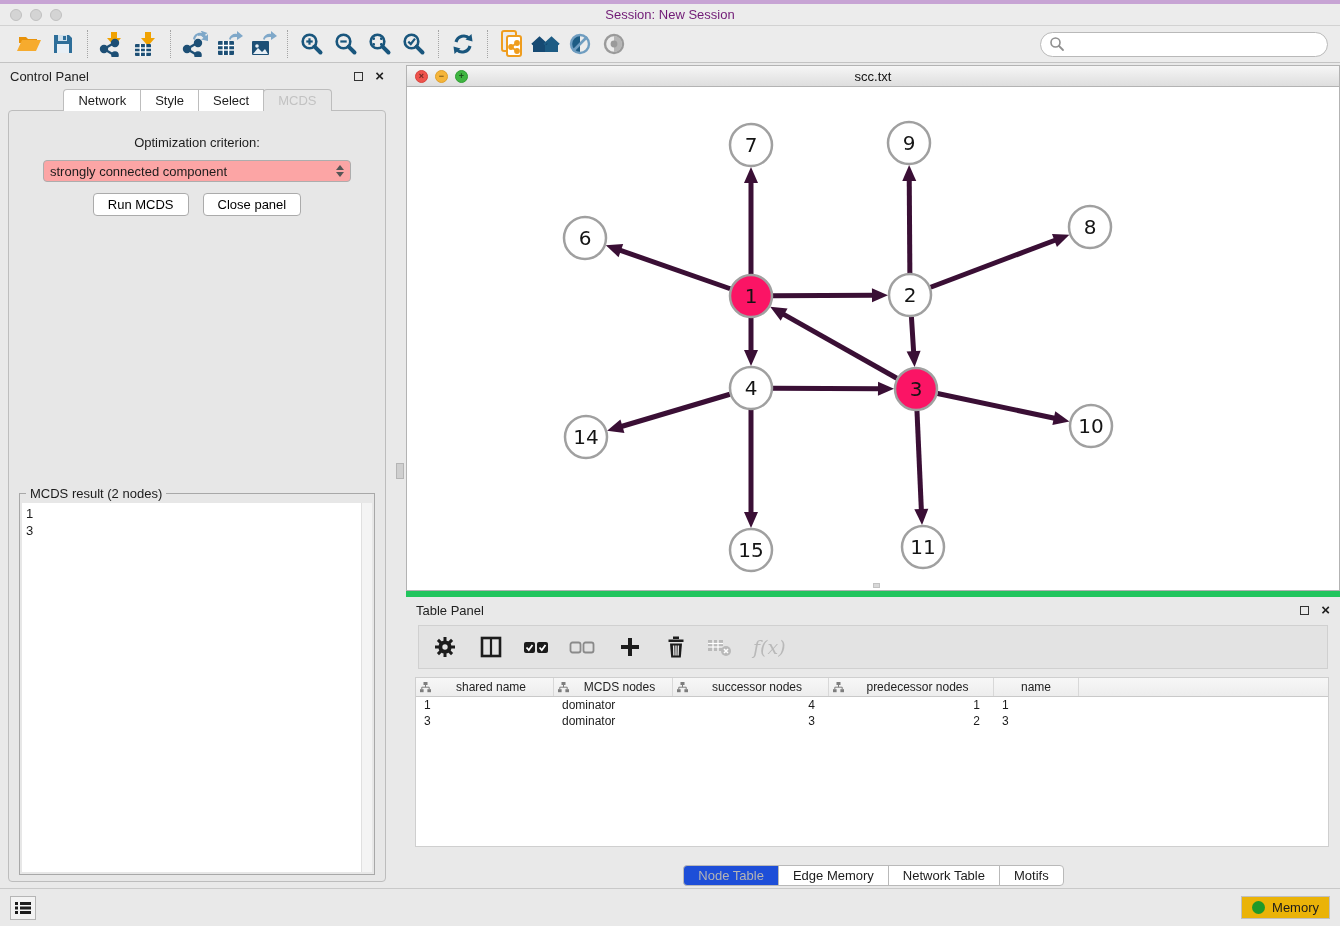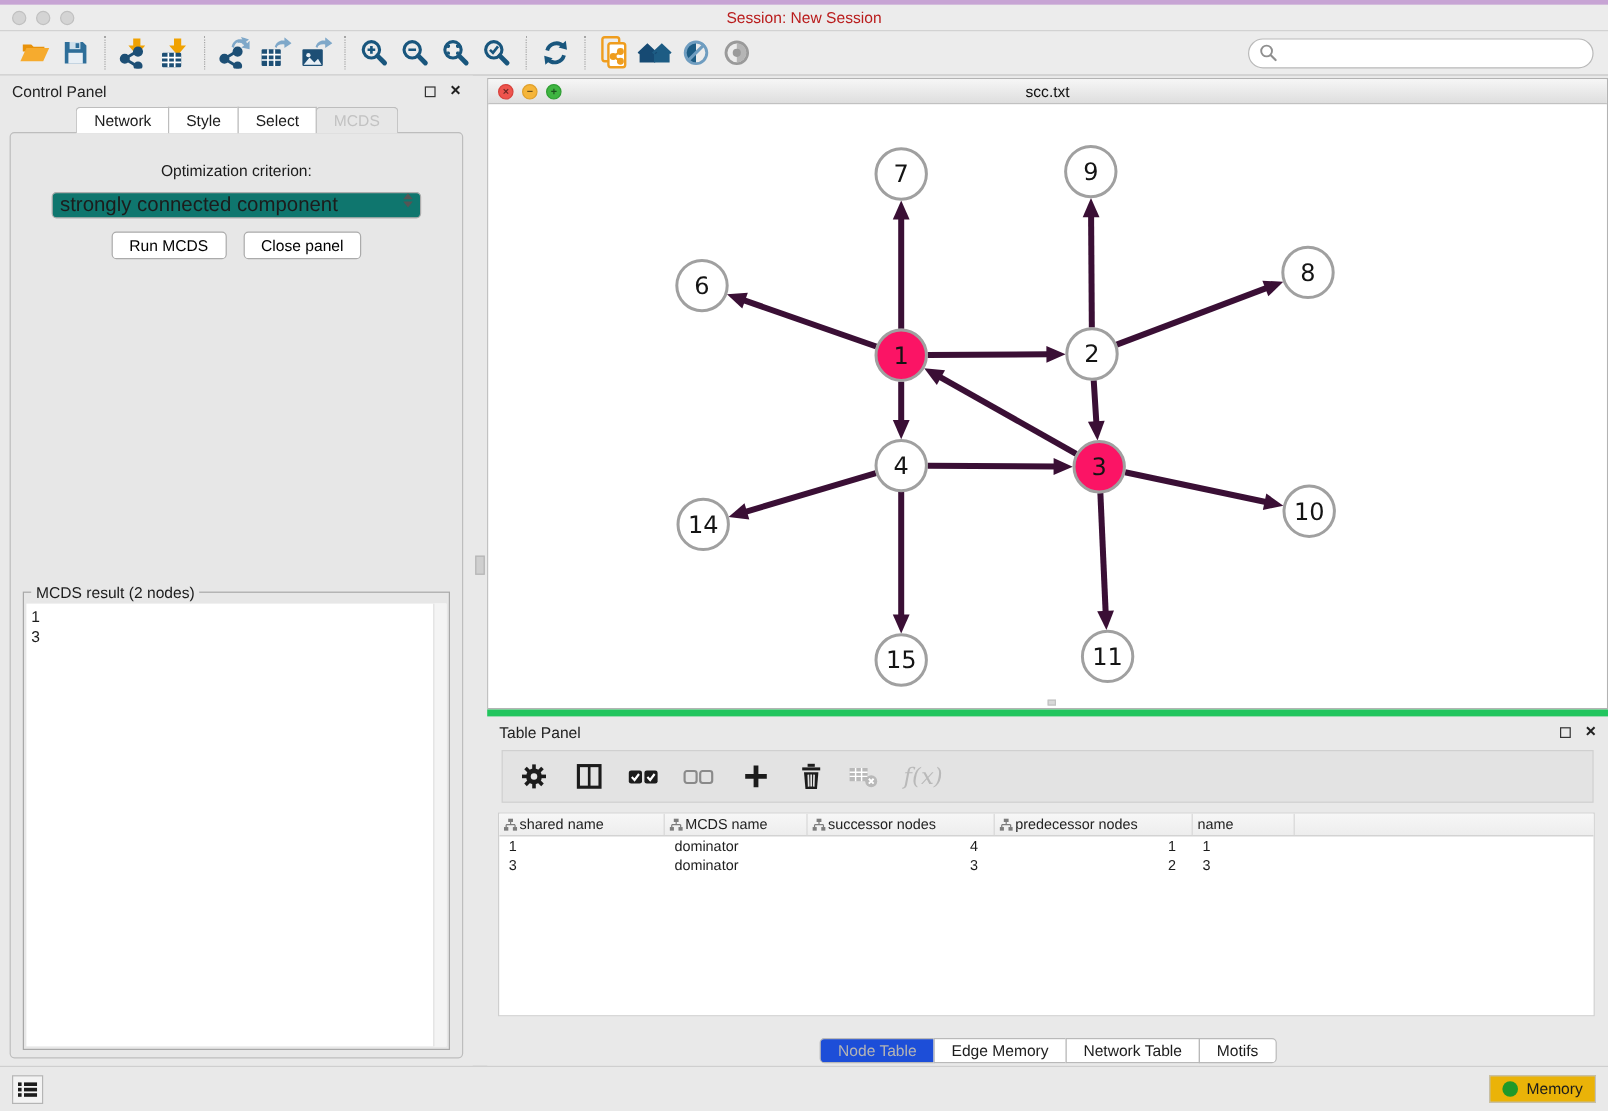--- a/index.html
+++ b/index.html
@@ -5,21 +5,21 @@
   * { margin:0; padding:0; box-sizing:border-box; }
   html,body { background:#d9d9d9; }
   body { font-family:"Liberation Sans", sans-serif; color:#1c1c1c; }
   #app { position:relative; width:1340px; height:926px; background:#e9e9e9; overflow:hidden; }
 
   
   .desk-strip { height:4px; background:#c7a4d4; }
   .titlebar { height:22px; background:#ececec; border-bottom:1px solid #d2d2d2; position:relative; display:flex; align-items:center; padding-left:10px; }
   .tl-group { display:flex; gap:8px; }
   .tl { width:12px; height:12px; border-radius:50%; background:#d4d4d4; border:1px solid #c0c0c0; }
-  .win-title { position:absolute; left:0; right:0; text-align:center; font-size:13px; color:#b91c1c; }
+  .win-title { position:absolute; left:0; right:0; text-align:center; font-size:13px; color:#701a75; }
 
   .toolbar { height:37px; background:#ececec; border-bottom:1px solid #c3c3c3; display:flex; align-items:center; padding:0 12px; }
   .tb-btn { display:flex; align-items:center; justify-content:center; width:34px; height:30px; cursor:default; }
   .tb-sep { width:1px; height:28px; border-left:1px dotted #a5a5a5; margin:0 7px; }
   .tb-spacer { flex:1; }
   .searchbox { display:flex; align-items:center; width:288px; height:25px; background:#fff; border:1px solid #b9b9b9; border-radius:13px; padding:0 8px; }
   .searchbox input { border:none; outline:none; flex:1; font-size:12px; font-family:inherit; background:transparent; }
 
   
   .main { display:flex; height:825px; }
@@ -29,21 +29,21 @@
   .panel-head { height:26px; display:flex; align-items:center; padding:0 10px; font-size:13px; color:#222; }
   .panel-head .spacer { flex:1; }
   .float-ico { width:9px; height:9px; border:1.5px solid #333; margin-right:12px; }
   .close-ico { font-size:15px; font-weight:bold; color:#222; line-height:10px; }
   .cp-tabs { display:flex; justify-content:center; position:relative; z-index:2; }
   .cp-tab { padding:3px 14px; font-size:13px; background:#fff; border:1px solid #bdbdbd; border-bottom:none; margin-right:-1px; }
   .cp-tab:first-child { border-top-left-radius:4px; }
   .cp-tab.sel { background:#e7e7e7; color:#c2c2c2; border-top-right-radius:4px; border-top-left-radius:4px; }
   .cp-body { flex:1; margin:-1px 8px 6px 8px; border:1px solid #bdbdbd; border-radius:4px; background:#e7e7e7; display:flex; flex-direction:column; padding:24px 10px 6px 10px; }
   .opt-label { text-align:center; font-size:13px; margin-bottom:10px; }
-  .dropdown { width:308px; height:22px; margin:0 auto; background:#0f766e; border:1px solid #adadad; border-radius:4px; display:flex; align-items:flex-start; padding:0 6px; font-size:17px; }
+  .dropdown { width:308px; height:22px; margin:0 auto; background:#fca5a5; border:1px solid #adadad; border-radius:4px; display:flex; align-items:center; padding:0 6px; font-size:13px; }
   .dropdown .dd-val { flex:1; }
   .dd-arrows { display:flex; flex-direction:column; gap:2px; align-items:center; }
   .dd-arrows i { width:0; height:0; border-left:4px solid transparent; border-right:4px solid transparent; }
   .dd-arrows .up { border-bottom:5px solid #555; }
   .dd-arrows .dn { border-top:5px solid #555; }
   .cp-buttons { display:flex; justify-content:center; gap:14px; margin-top:11px; }
   .btn { background:#fff; border:1px solid #ababab; border-radius:4px; font-size:13px; padding:3px 14px; font-family:inherit; }
   .result-group { margin-top:auto; height:382px; border:1px solid #a8a8a8; position:relative; padding:8px 2px 2px 2px; background:#e7e7e7; }
   .result-legend { position:absolute; top:-8px; left:6px; background:#e7e7e7; padding:0 4px; font-size:13px; }
   .result-area { position:absolute; top:9px; left:2px; right:2px; bottom:2px; background:#fff; display:flex; }
@@ -70,21 +70,21 @@
 
   
   .tpanel { flex:1; background:#e9e9e9; display:flex; flex-direction:column; border-top:6px solid #22c55e; }
   .tp-toolbar { margin:2px 12px 0 12px; height:44px; background:#e3e3e3; border:1px solid #d0d0d0; display:flex; align-items:center; padding:0 12px; gap:20px; }
   .tp-tbtn { display:flex; align-items:center; justify-content:flex-end; min-width:26px; height:28px; }
   .fx-label { font-family:"DejaVu Serif", serif; font-style:italic; font-size:19px; color:#b9b9b9; }
   .table-wrap { margin:8px 11px 0 9px; background:#fff; border:1px solid #cfcfcf; height:170px; overflow:hidden; }
   .thead { display:flex; background:linear-gradient(#f7f7f7,#ededed); border-bottom:1px solid #c9c9c9; height:19px; }
   .th { display:flex; align-items:center; font-size:12px; color:#222; border-right:1px solid #d8d8d8; padding:0 4px; }
   .th .hico { margin-right:2px; flex:0 0 auto; }
-  .th .htxt { flex:1; }
+  .th .htxt { flex:1; text-align:center; }
   .trow { display:flex; height:16px; font-size:12px; }
   .td { padding:0 8px; display:flex; align-items:center; }
   .td.num { justify-content:flex-end; padding-right:14px; }
   .tp-tabs { margin-top:auto; display:flex; justify-content:center; padding-bottom:2px; }
   .tp-tab { padding:2px 14px; font-size:13px; background:#fff; border:1px solid #b9b9b9; margin-right:-1px; }
   .tp-tab:first-child { border-radius:4px 0 0 4px; }
   .tp-tab:last-child { border-radius:0 4px 4px 0; }
   .tp-tab.sel { background:#1d4ed8; color:#b4b4b4; }
 
   
@@ -469,21 +469,21 @@
                 </svg>
               <span class="htxt">shared name</span>
             </div>
             <div class="th" style="width:119px">
               <svg class="hico" width="11" height="11" viewBox="0 0 11 11">
                   <rect x="3.5" y="0" width="4" height="3" fill="#7d7d7d"></rect>
                   <path d="M5.5 3v2.2 M1.8 5.2h7.4 M1.8 5.2v2 M9.2 5.2v2" stroke="#7d7d7d" fill="none"></path>
                   <rect x="0" y="7.2" width="3.6" height="3" fill="#7d7d7d"></rect>
                   <rect x="7.4" y="7.2" width="3.6" height="3" fill="#7d7d7d"></rect>
                 </svg>
-              <span class="htxt">MCDS name</span>
+              <span class="htxt">MCDS nodes</span>
             </div>
             <div class="th" style="width:156px">
               <svg class="hico" width="11" height="11" viewBox="0 0 11 11">
                   <rect x="3.5" y="0" width="4" height="3" fill="#7d7d7d"></rect>
                   <path d="M5.5 3v2.2 M1.8 5.2h7.4 M1.8 5.2v2 M9.2 5.2v2" stroke="#7d7d7d" fill="none"></path>
                   <rect x="0" y="7.2" width="3.6" height="3" fill="#7d7d7d"></rect>
                   <rect x="7.4" y="7.2" width="3.6" height="3" fill="#7d7d7d"></rect>
                 </svg>
               <span class="htxt">successor nodes</span>
             </div>

